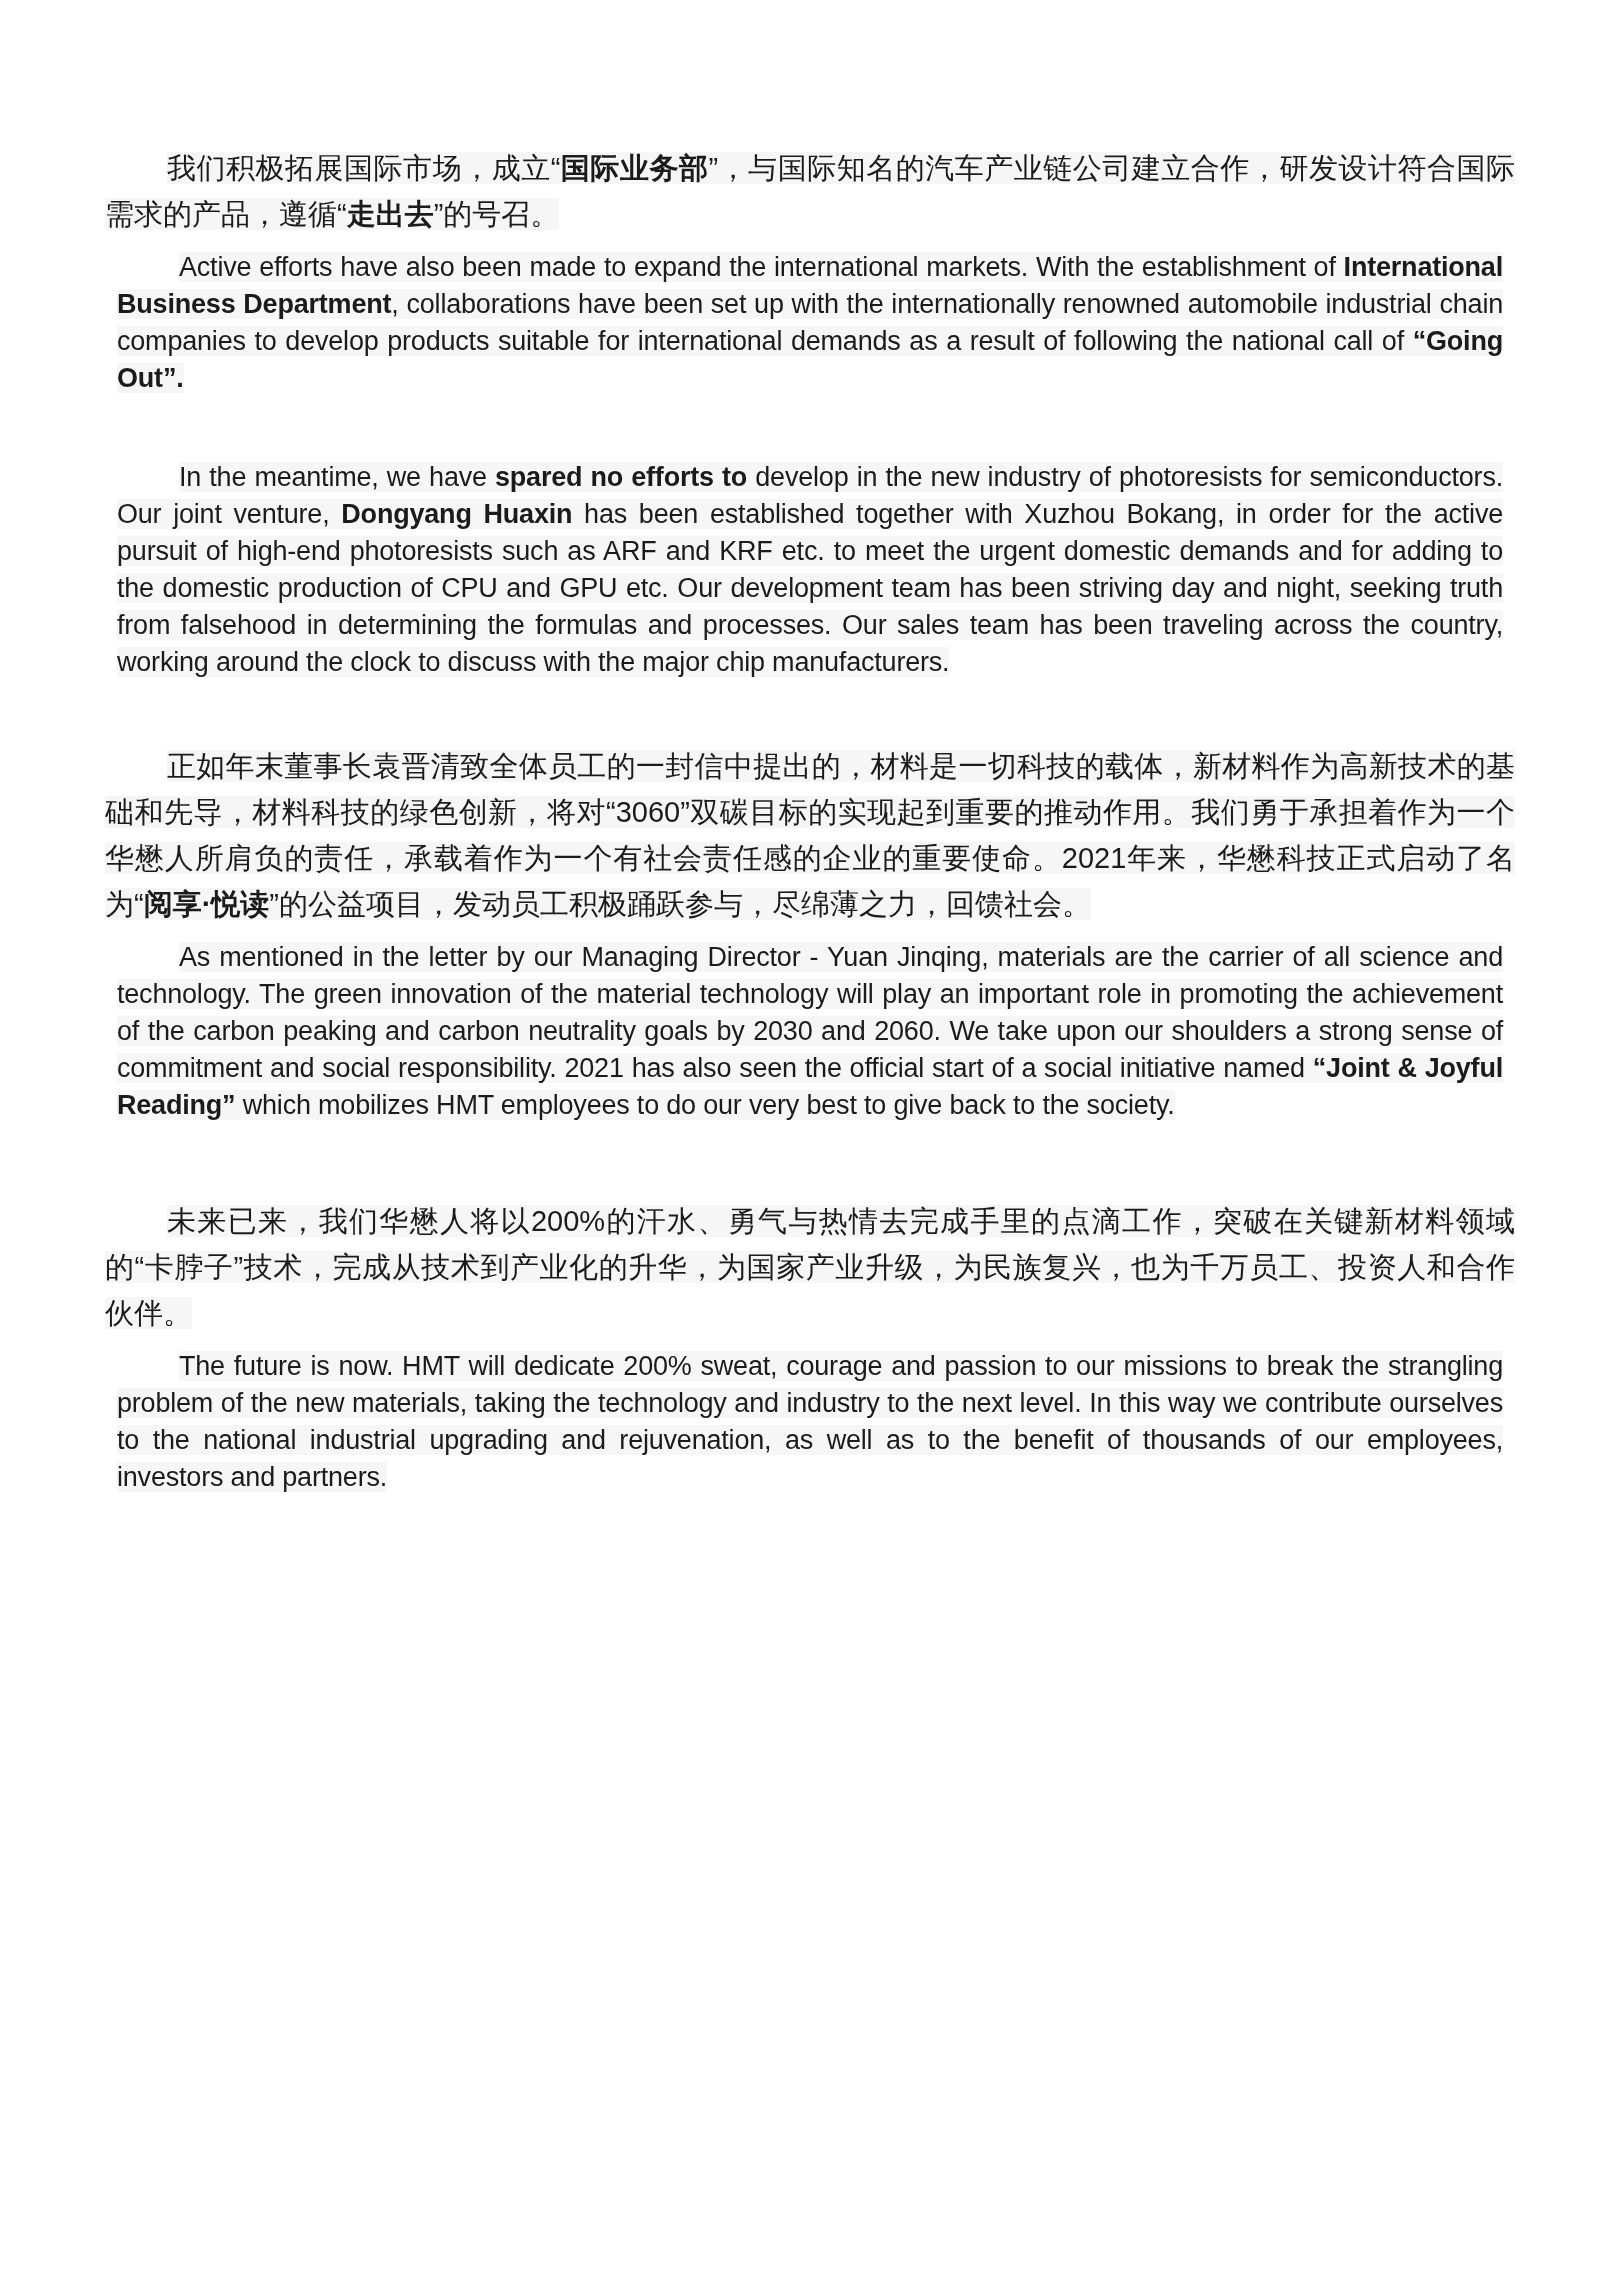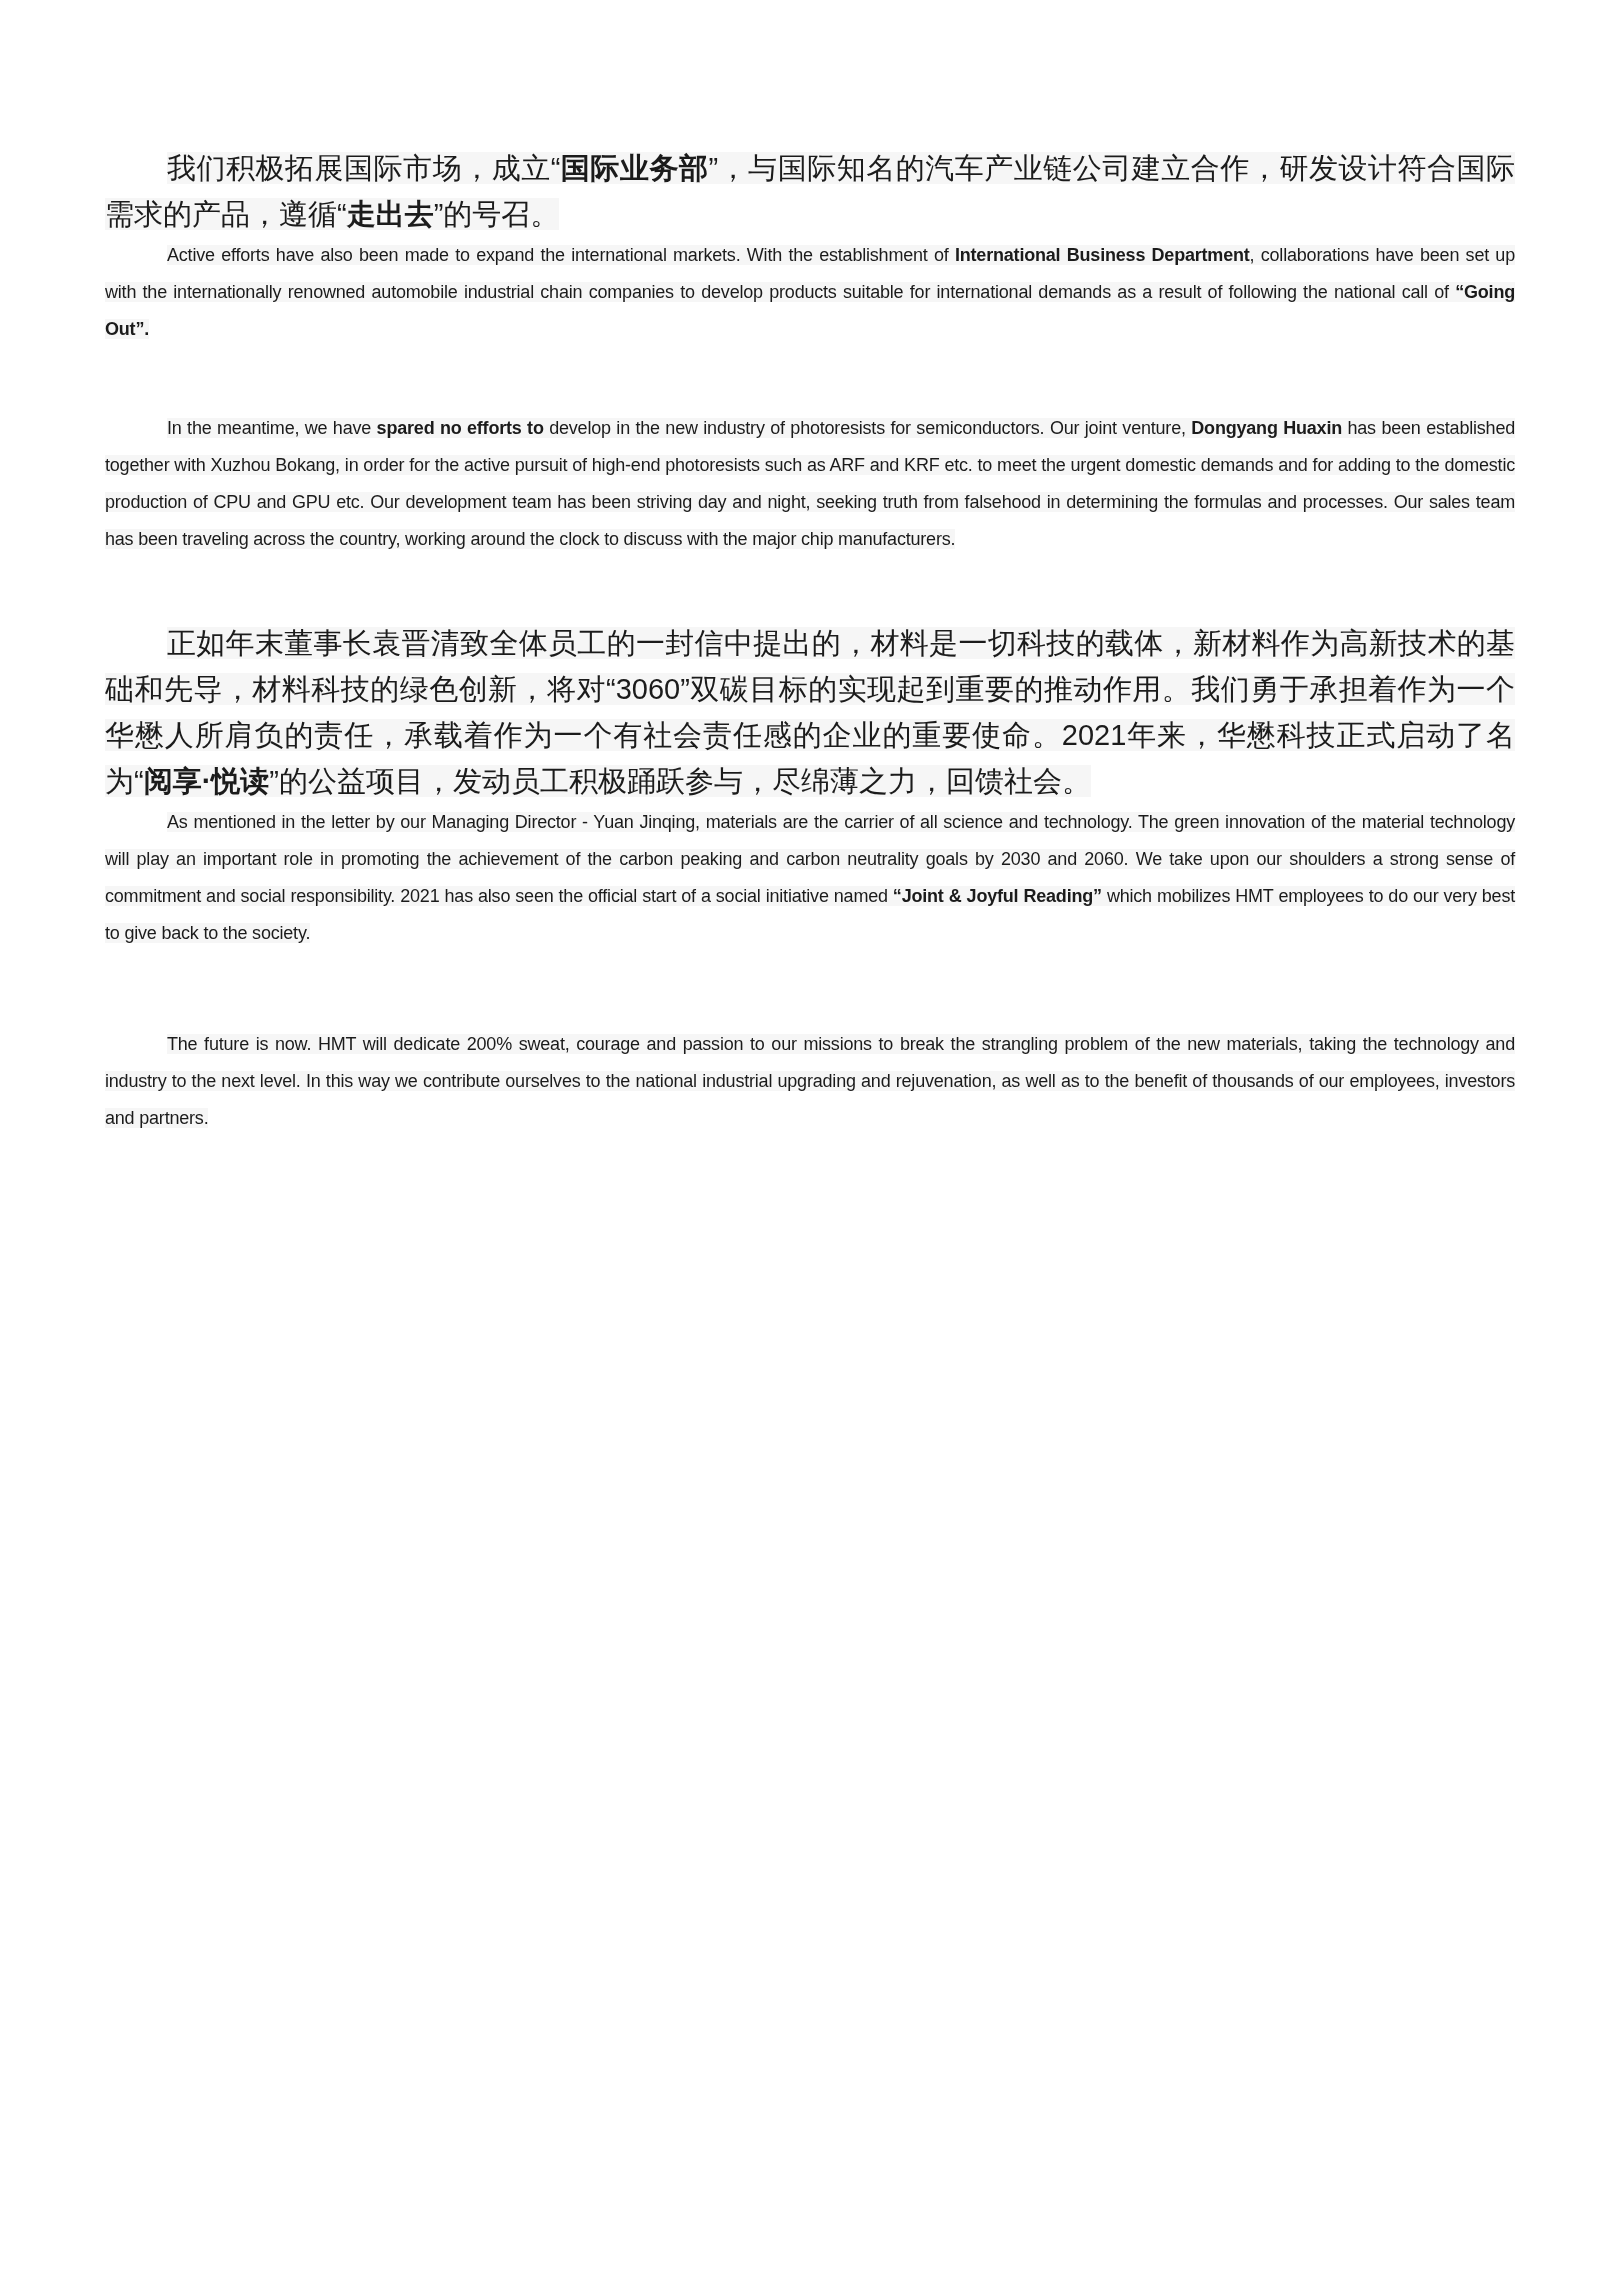--- a/index.html
+++ b/index.html
@@ -26,22 +26,22 @@
   .section[data-name="section-2022"] { margin-top: 74px; }
 
   p.cn {
     margin: 0;
     font-size: 29px;
     line-height: 46px;
     text-align: justify;
     text-indent: 62px;
   }
   p.en {
-    margin: 0;
-    font-size: 18px;
+    margin: 12px;
+    font-size: 27px;
     line-height: 37px;
     text-align: justify;
     text-indent: 62px;
     letter-spacing: -0.2px;
   }
   p .txt { background: var(--line-bg, #f6f6f6); }
   b { font-weight: bold; }
 
   .hblock {
     background: var(--heading-bg, #f8ebeb);
@@ -83,18 +83,19 @@
         <p class="en" data-name="para-en-international"><span class="txt" data-name="paragraph-text"><span data-name="text-segment">Active efforts have also been made to expand the international markets. With the establishment of </span><b data-name="text-segment-bold">International Business Department</b><span data-name="text-segment">, collaborations have been set up with the internationally renowned automobile industrial chain companies to develop products suitable for international demands as a result of following the national call of </span><b data-name="text-segment-bold">“Going Out”.</b></span></p>
       </div>
       <div class="section" data-name="section-photoresists">
         <p class="en" data-name="para-en-photoresists"><span class="txt" data-name="paragraph-text"><span data-name="text-segment">In the meantime, we have </span><b data-name="text-segment-bold">spared no efforts to</b><span data-name="text-segment"> develop in the new industry of photoresists for semiconductors. Our joint venture, </span><b data-name="text-segment-bold">Dongyang Huaxin</b><span data-name="text-segment"> has been established together with Xuzhou Bokang, in order for the active pursuit of high-end photoresists such as ARF and KRF etc. to meet the urgent domestic demands and for adding to the domestic production of CPU and GPU etc. Our development team has been striving day and night, seeking truth from falsehood in determining the formulas and processes. Our sales team has been traveling across the country, working around the clock to discuss with the major chip manufacturers.</span></span></p>
       </div>
       <div class="section" data-name="section-responsibility">
         <p class="cn" data-name="para-cn-responsibility"><span class="txt" data-name="paragraph-text"><span data-name="text-segment">正如年末董事长袁晋清致全体员工的一封信中提出的，材料是一切科技的载体，新材料作为高新技术的基础和先导，材料科技的绿色创新，将对“3060”双碳目标的实现起到重要的推动作用。我们勇于承担着作为一个华懋人所肩负的责任，承载着作为一个有社会责任感的企业的重要使命。2021年来，华懋科技正式启动了名为“</span><b data-name="text-segment-bold">阅享·悦读</b><span data-name="text-segment">”的公益项目，发动员工积极踊跃参与，尽绵薄之力，回馈社会。</span></span></p>
         <p class="en" data-name="para-en-responsibility"><span class="txt" data-name="paragraph-text"><span data-name="text-segment">As mentioned in the letter by our Managing Director - Yuan Jinqing, materials are the carrier of all science and technology. The green innovation of the material technology will play an important role in promoting the achievement of the carbon peaking and carbon neutrality goals by 2030 and 2060. We take upon our shoulders a strong sense of commitment and social responsibility. 2021 has also seen the official start of a social initiative named </span><b data-name="text-segment-bold">“Joint &amp; Joyful Reading”</b><span data-name="text-segment"> which mobilizes HMT employees to do our very best to give back to the society.</span></span></p>
       </div>
       <div class="section" data-name="section-2022">
+        <p class="cn" data-name="para-cn-future"><span class="txt" data-name="paragraph-text"><span data-name="text-segment">未来已来，我们华懋人将以200%的汗水、勇气与热情去完成手里的点滴工作，突破在关键新材料领域的“卡脖子”技术，完成从技术到产业化的升华，为国家产业升级，为民族复兴，也为千万员工、投资人和合作伙伴。</span></span></p>
         <p class="en" data-name="para-en-future"><span class="txt" data-name="paragraph-text"><span data-name="text-segment">The future is now. HMT will dedicate 200% sweat, courage and passion to our missions to break the strangling problem of the new materials, taking the technology and industry to the next level. In this way we contribute ourselves to the national industrial upgrading and rejuvenation, as well as to the benefit of thousands of our employees, investors and partners.</span></span></p>
       </div>
     </div>
   <div class="footer" data-name="page-number">3/4</div>
 </div>
 
 
 </body></html>

